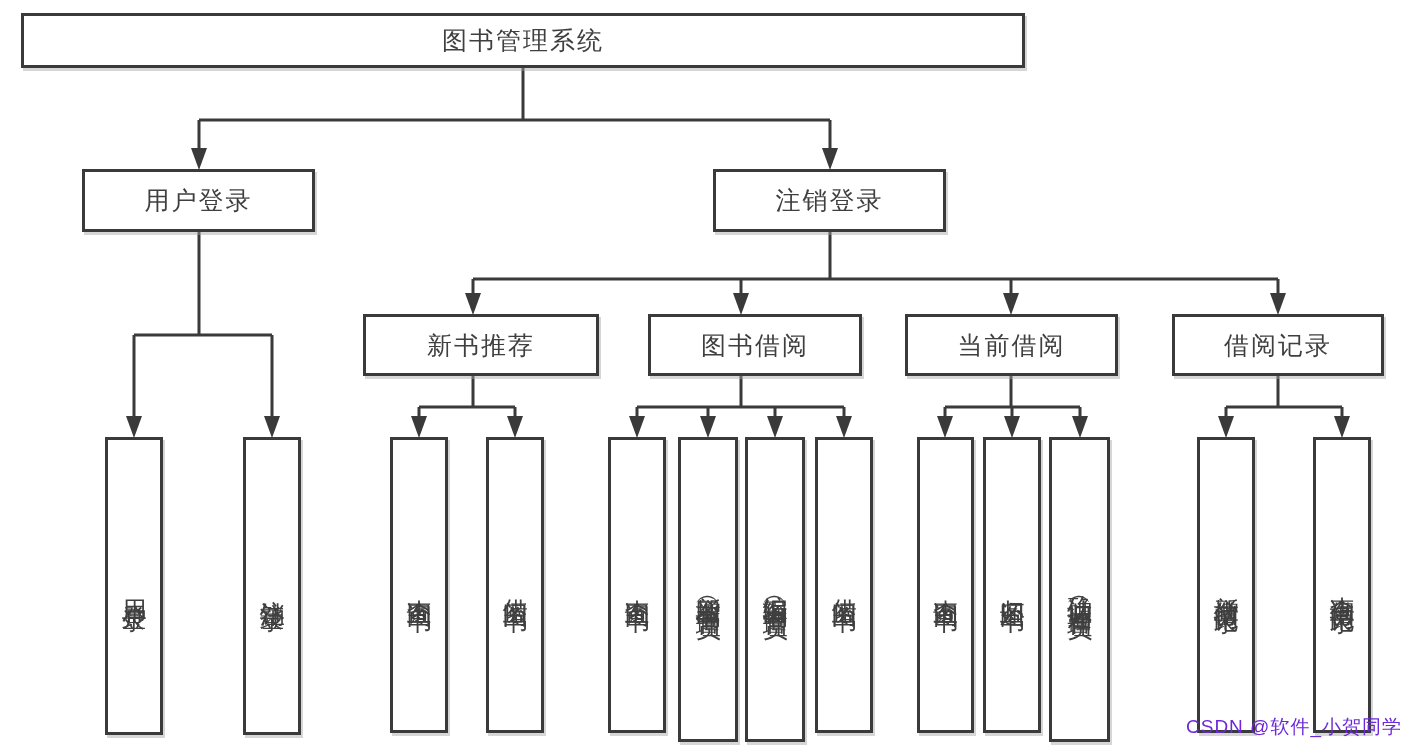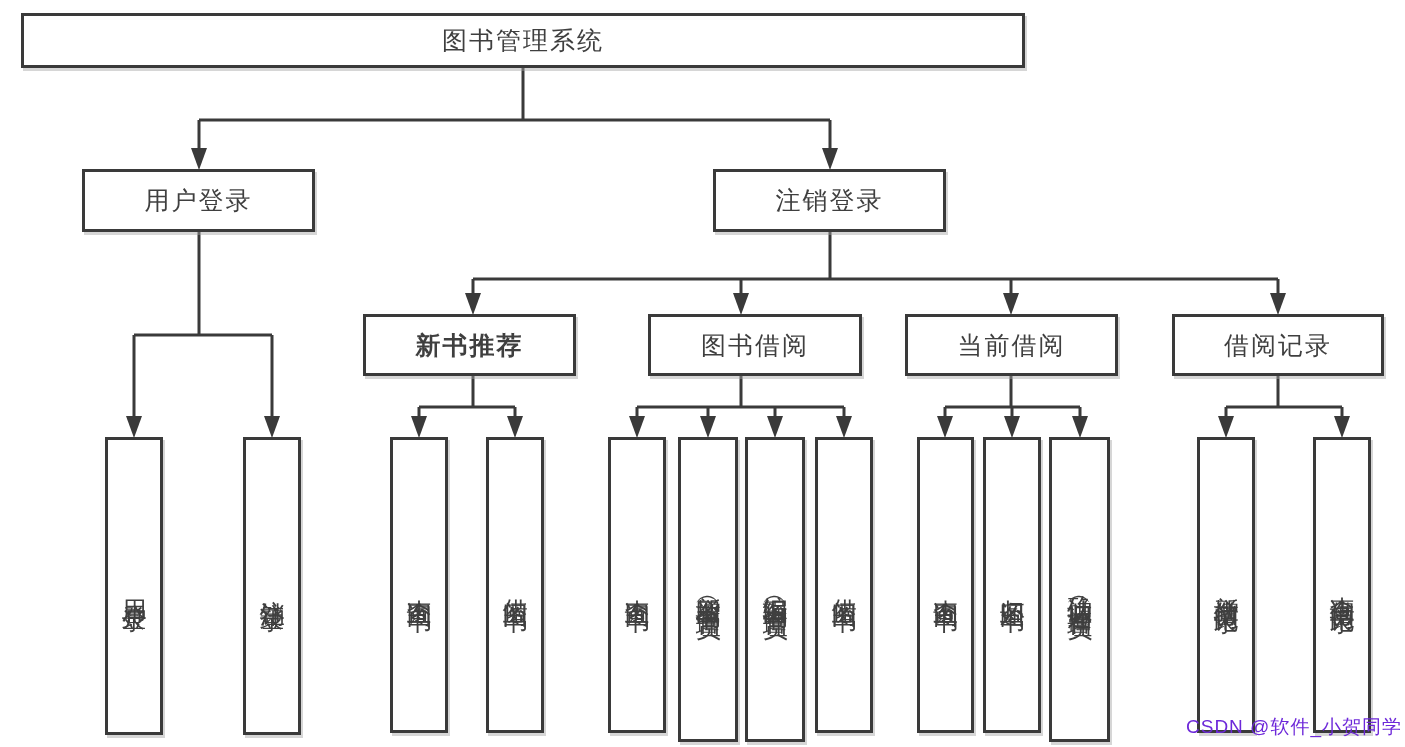--- a/index.html
+++ b/index.html
@@ -95,21 +95,21 @@
     <span>图书管理系统</span>
   </div>
 
   <div class="node h" style="left:82px; top:169px; width:233px; height:63px;">
     <span>用户登录</span>
   </div>
   <div class="node h" style="left:713px; top:169px; width:233px; height:63px;">
     <span>注销登录</span>
   </div>
 
-  <div class="node h" style="left:363px; top:314px; width:213px; height:62px;font-weight:bold;">
+  <div class="node h" style="left:363px; top:314px; width:236px; height:62px;">
     <span>新书推荐</span>
   </div>
   <div class="node h" style="left:648px; top:314px; width:214px; height:62px;">
     <span>图书借阅</span>
   </div>
   <div class="node h" style="left:1172px; top:314px; width:212px; height:62px;">
     <span>借阅记录</span>
   </div>
   <div class="node h" style="left:905px; top:314px; width:213px; height:62px;">
     <span>当前借阅</span>

